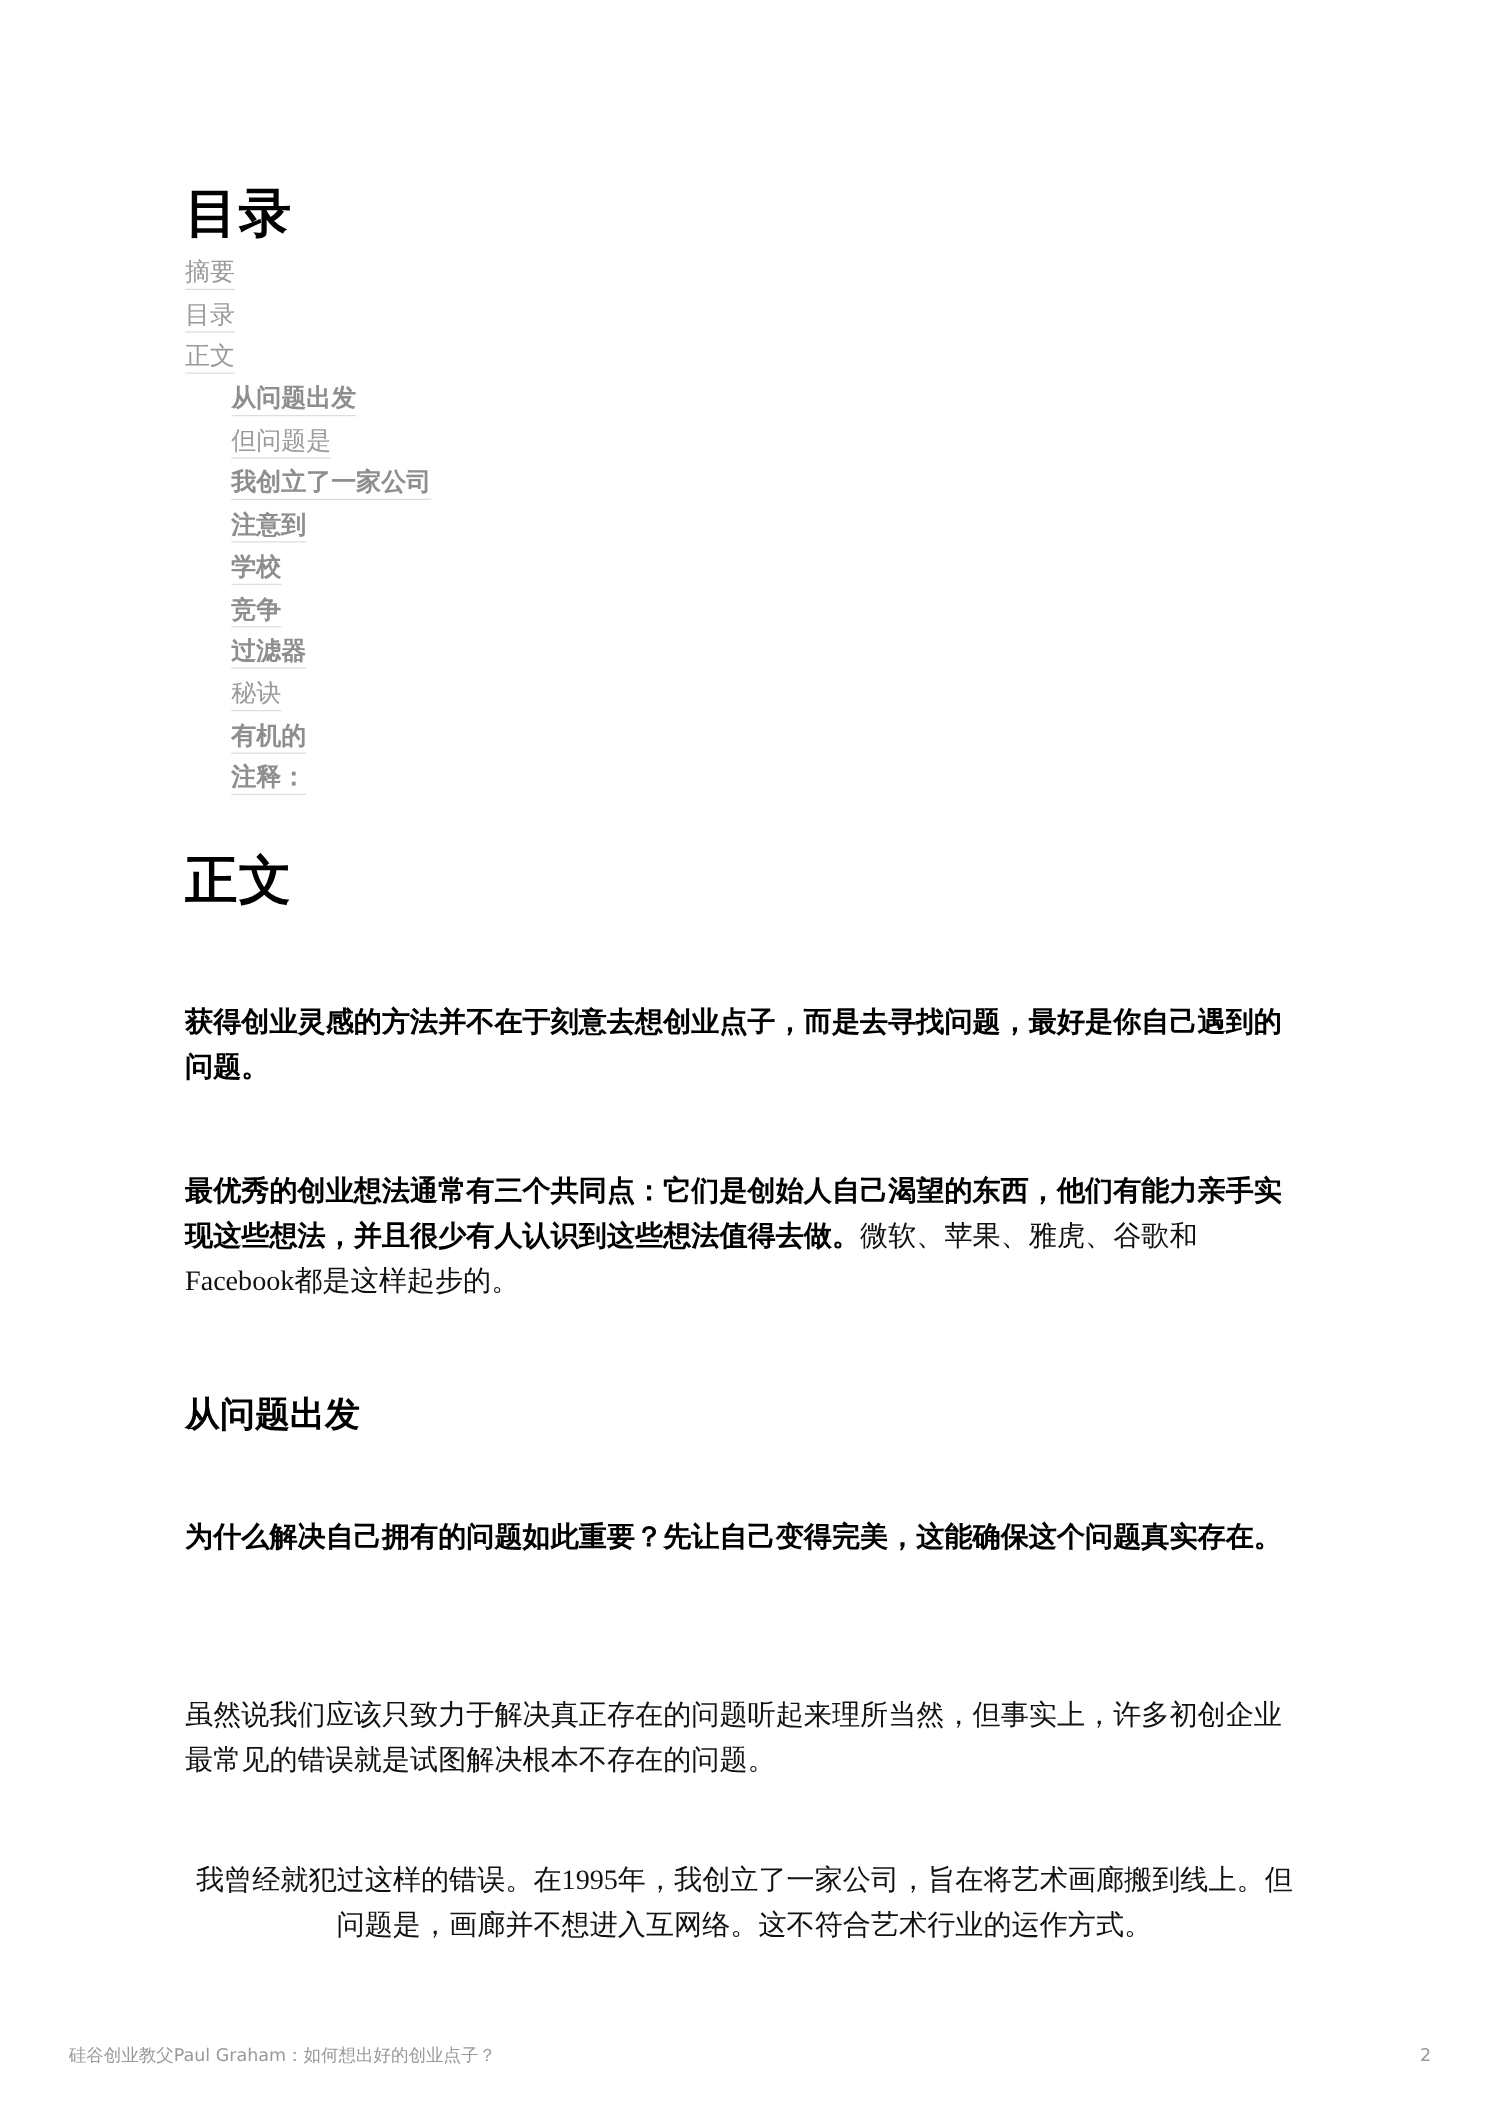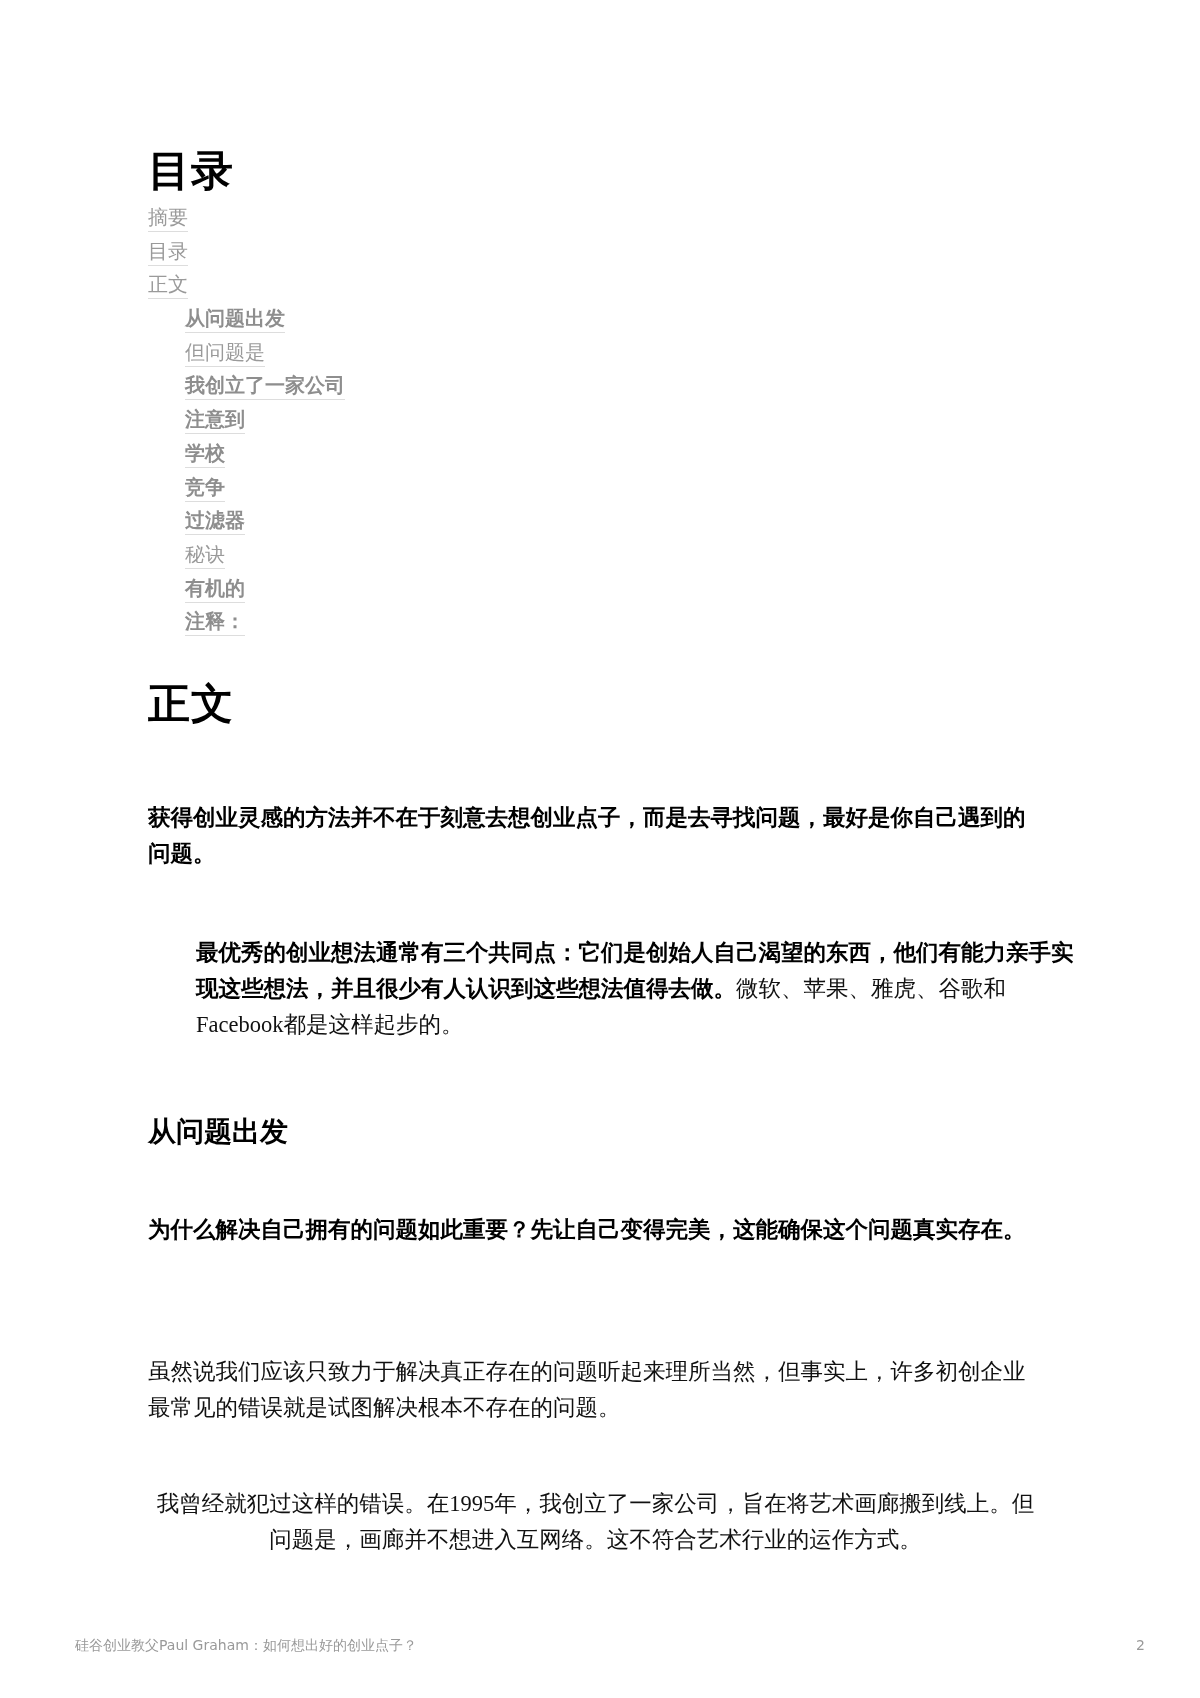--- a/index.html
+++ b/index.html
@@ -84,21 +84,20 @@
       margin: 0;
       color: #000000;
     }
     .footer-title {
       position: absolute;
       left: 55px;
       top: 1635px;
       font-size: 14px;
       color: #999999;
       line-height: 20px;
-      margin-left: 20px;
     }
     .footer-page {
       position: absolute;
       left: 1136px;
       top: 1635px;
       font-size: 14px;
       color: #999999;
       line-height: 20px;
     }
   </style>
@@ -124,21 +123,21 @@
     <li class="toc-item sub bold"><a>有机的</a></li>
     <li class="toc-item sub bold"><a>注释：</a></li>
   </ul>
 
   <h1 class="h1" style="top:680px;">正文</h1>
 
   <p class="para" style="top:800px;">
     <b>获得创业灵感的方法并不在于刻意去想创业点子，而是去寻找问题，最好是你自己遇到的问题。</b>
   </p>
 
-  <p class="para" style="top:935px;margin-left:48px;"><b>最优秀的创业想法通常有三个共同点：它们是创始人自己渴望的东西，他们有能力亲手实现这些想法，并且很少有人认识到这些想法值得去做。</b><span>微软、苹果、雅虎、谷歌和Facebook都是这样起步的。</span></p>
+  <p class="para" style="top:935px;"><b>最优秀的创业想法通常有三个共同点：它们是创始人自己渴望的东西，他们有能力亲手实现这些想法，并且很少有人认识到这些想法值得去做。</b><span>微软、苹果、雅虎、谷歌和Facebook都是这样起步的。</span></p>
 
   <h2 class="h2" style="top:1115px;">从问题出发</h2>
 
   <p class="para" style="top:1212px;">
     <b>为什么解决自己拥有的问题如此重要？先让自己变得完美，这能确保这个问题真实存在。</b>
   </p>
 
   <p class="para" style="top:1354px;">虽然说我们应该只致力于解决真正存在的问题听起来理所当然，但事实上，许多初创企业最常见的错误就是试图解决根本不存在的问题。</p>
 
   <p class="para" style="top:1486px;text-align:center;">我曾经就犯过这样的错误。在1995年，我创立了一家公司，旨在将艺术画廊搬到线上。但问题是，画廊并不想进入互网络。这不符合艺术行业的运作方式。</p>

